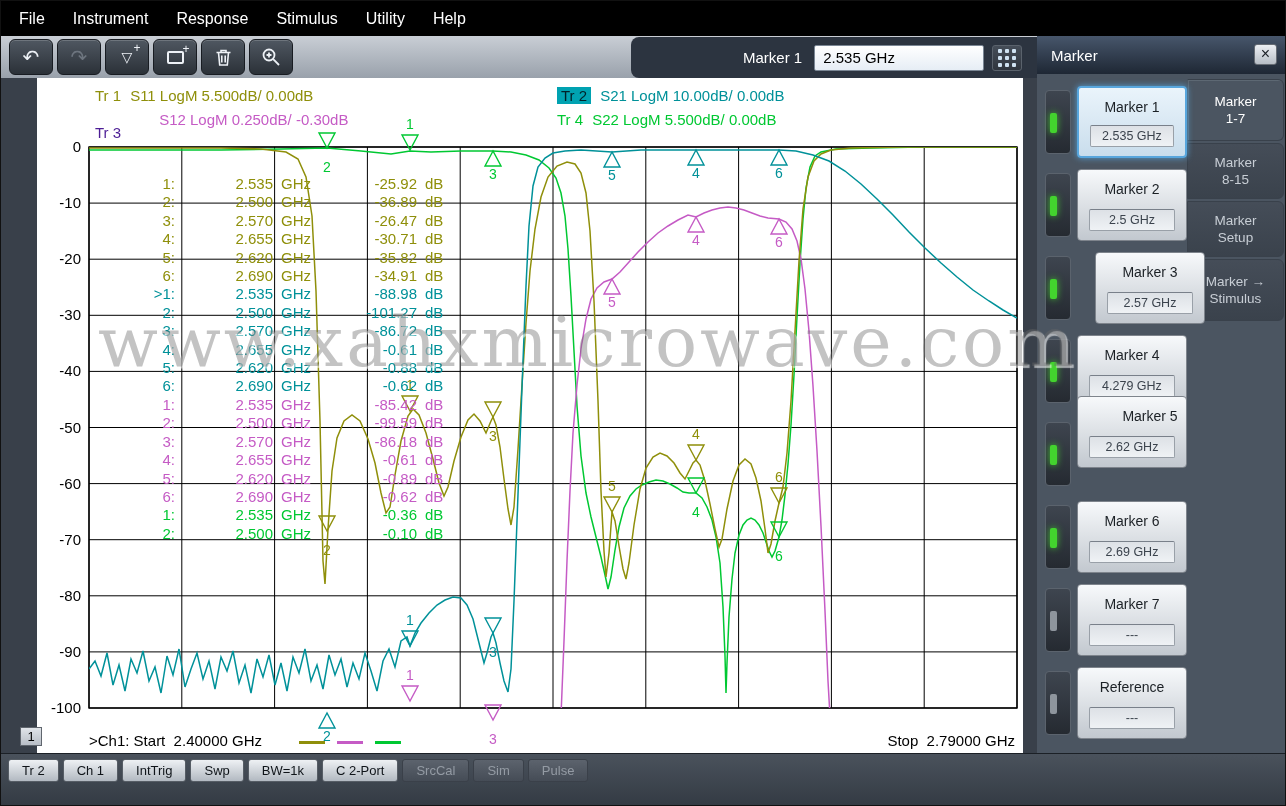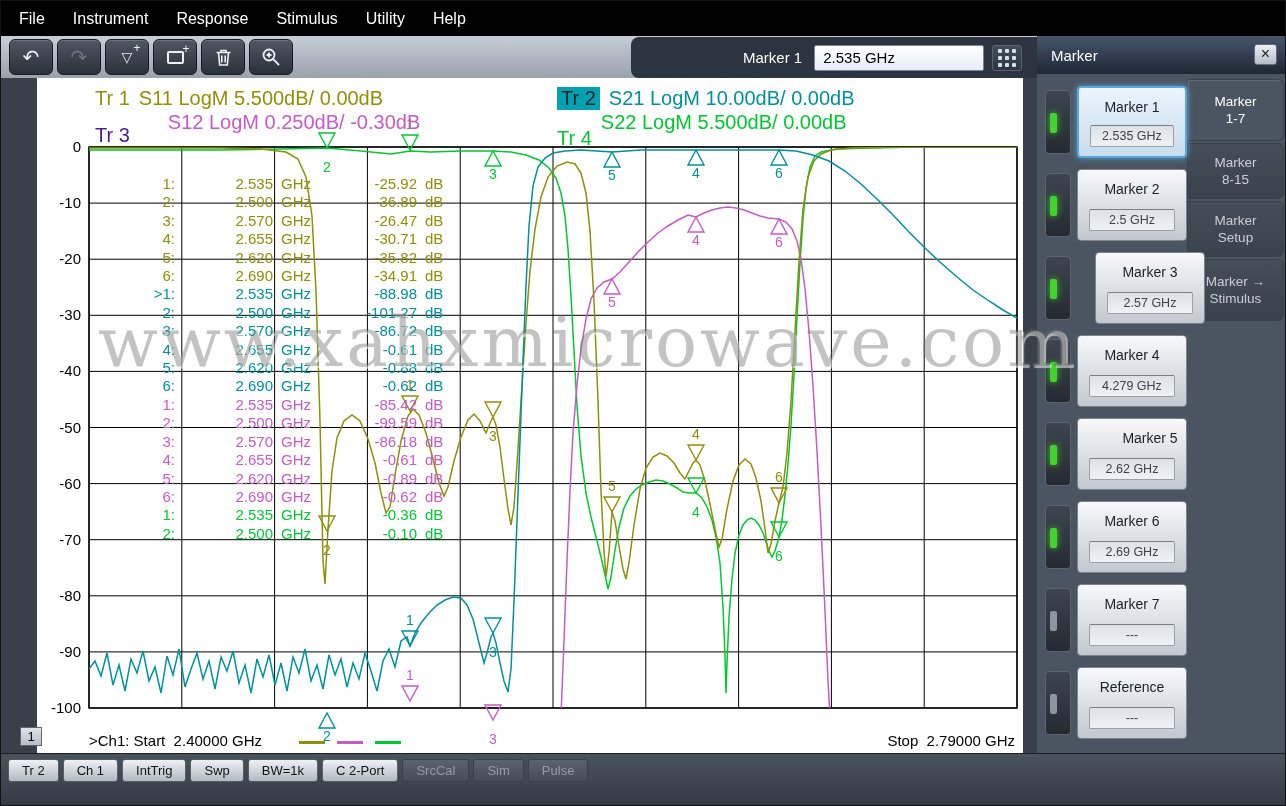--- a/index.html
+++ b/index.html
@@ -31,21 +31,21 @@
             border:1px solid #7a8694;border-radius:2px;background:linear-gradient(#ffffff,#e6edf5);color:#000;
             font-family:"Liberation Sans",sans-serif;}
   .kp-btn{width:30px;height:26px;margin-left:8px;background:linear-gradient(#454d58,#2f353e);
           border:1px solid #5a626c;border-radius:3px;display:flex;align-items:center;justify-content:center;}
   .kp-grid{display:grid;grid-template-columns:repeat(3,4px);grid-auto-rows:4px;gap:3px;}
   .kp-grid b{background:#cfe2f2;border-radius:1px;}
 
   
   .plot-panel{position:absolute;left:36px;top:77px;width:986px;height:675px;background:#fff;}
   .plot-panel svg{position:absolute;left:0;top:0;}
-  .legend-block{position:absolute;font-size:20px;display:flex;gap:9px;white-space:pre;z-index:5;}
+  .legend-block{position:absolute;font-size:15px;display:flex;gap:9px;white-space:pre;z-index:5;}
   .tr-tag.hl{background:#00a2b1;color:#00222a;padding:0 4px;}
   .readouts{position:absolute;left:82px;top:97px;font-size:15px;line-height:18.4px;z-index:5;}
   .ro-row{display:flex;}
   .ro-num{width:56px;text-align:right;}
   .ro-freq{width:98px;text-align:right;}
   .ro-ghz{padding-left:8px;width:48px;}
   .ro-val{width:96px;text-align:right;}
   .ro-db{padding-left:8px;}
   .stimulus{position:absolute;left:0;top:652px;width:100%;height:23px;font-size:15px;color:#000;z-index:5;}
   .stim-start{position:absolute;left:52px;top:2px;white-space:pre;}
@@ -399,21 +399,21 @@
     <div class="stimulus">
       <span class="stim-start">&gt;Ch1: Start  2.40000 GHz</span>
       <span class="stim-stop">Stop  2.79000 GHz</span>
     <div class="dash" style="left: 262px; background: rgb(143, 143, 10);"></div>
         <div class="dash" style="left: 300px; background: rgb(197, 91, 197);"></div>
         <div class="dash" style="left: 338px; background: rgb(0, 200, 50);"></div>
       </div>
   <div class="legend-block" style="top: 9px; left: 58px;"><span class="tr-tag" style="color: rgb(143, 143, 10);">Tr 1</span><span style="color: rgb(143, 143, 10);">S11 LogM 5.500dB/ 0.00dB</span></div>
       <div class="legend-block" style="top: 9px; left: 520px;"><span class="tr-tag hl" style="color: rgb(0, 34, 42);">Tr 2</span><span style="color: rgb(0, 145, 153);">S21 LogM 10.00dB/ 0.00dB</span></div>
       <div class="legend-block" style="top: 33px; left: 58px;"><span class="tr-tag" style="color: #4c1d95; margin-top: 13px;">Tr 3</span><span style="color: rgb(197, 91, 197); margin-left: 29px;">S12 LogM 0.250dB/ -0.30dB</span></div>
-      <div class="legend-block" style="top: 33px; left: 520px;"><span class="tr-tag" style="color: rgb(0, 200, 50); margin-top: 16px;">Tr 4</span><span style="color: rgb(0, 200, 50);">S22 LogM 5.500dB/ 0.00dB</span></div>
+      <div class="legend-block" style="top: 33px; left: 520px;"><span class="tr-tag" style="color: rgb(0, 200, 50);">Tr 4</span><span style="color: rgb(0, 200, 50);">S22 LogM 5.500dB/ 0.00dB</span></div>
     </div>
 
   <div class="ch-badge">1</div>
 
   <div class="watermark">www.xahxmicrowave.com</div>
 
   <div class="marker-panel">
     <div class="mp-title">
       <span class="mp-title-text">Marker</span>
       <div class="mp-close"><span>×</span></div>
@@ -459,21 +459,21 @@
         <div class="led-btn" style="top: 303px;">
           <div class="led-bar on"></div>
         </div>
         <div class="mk-btn" style="top: 299px;">
           <div class="mk-label">Marker 4</div>
           <div class="mk-value">4.279 GHz</div>
         </div>
         <div class="led-btn" style="top: 386px;">
           <div class="led-bar on"></div>
         </div>
-        <div class="mk-btn" style="top: 382px; padding-left: 36px;">
+        <div class="mk-btn" style="top: 360px; padding-left: 36px;">
           <div class="mk-label">Marker 5</div>
           <div class="mk-value">2.62 GHz</div>
         </div>
         <div class="led-btn" style="top: 469px;">
           <div class="led-bar on"></div>
         </div>
         <div class="mk-btn" style="top: 465px;">
           <div class="mk-label">Marker 6</div>
           <div class="mk-value">2.69 GHz</div>
         </div>

